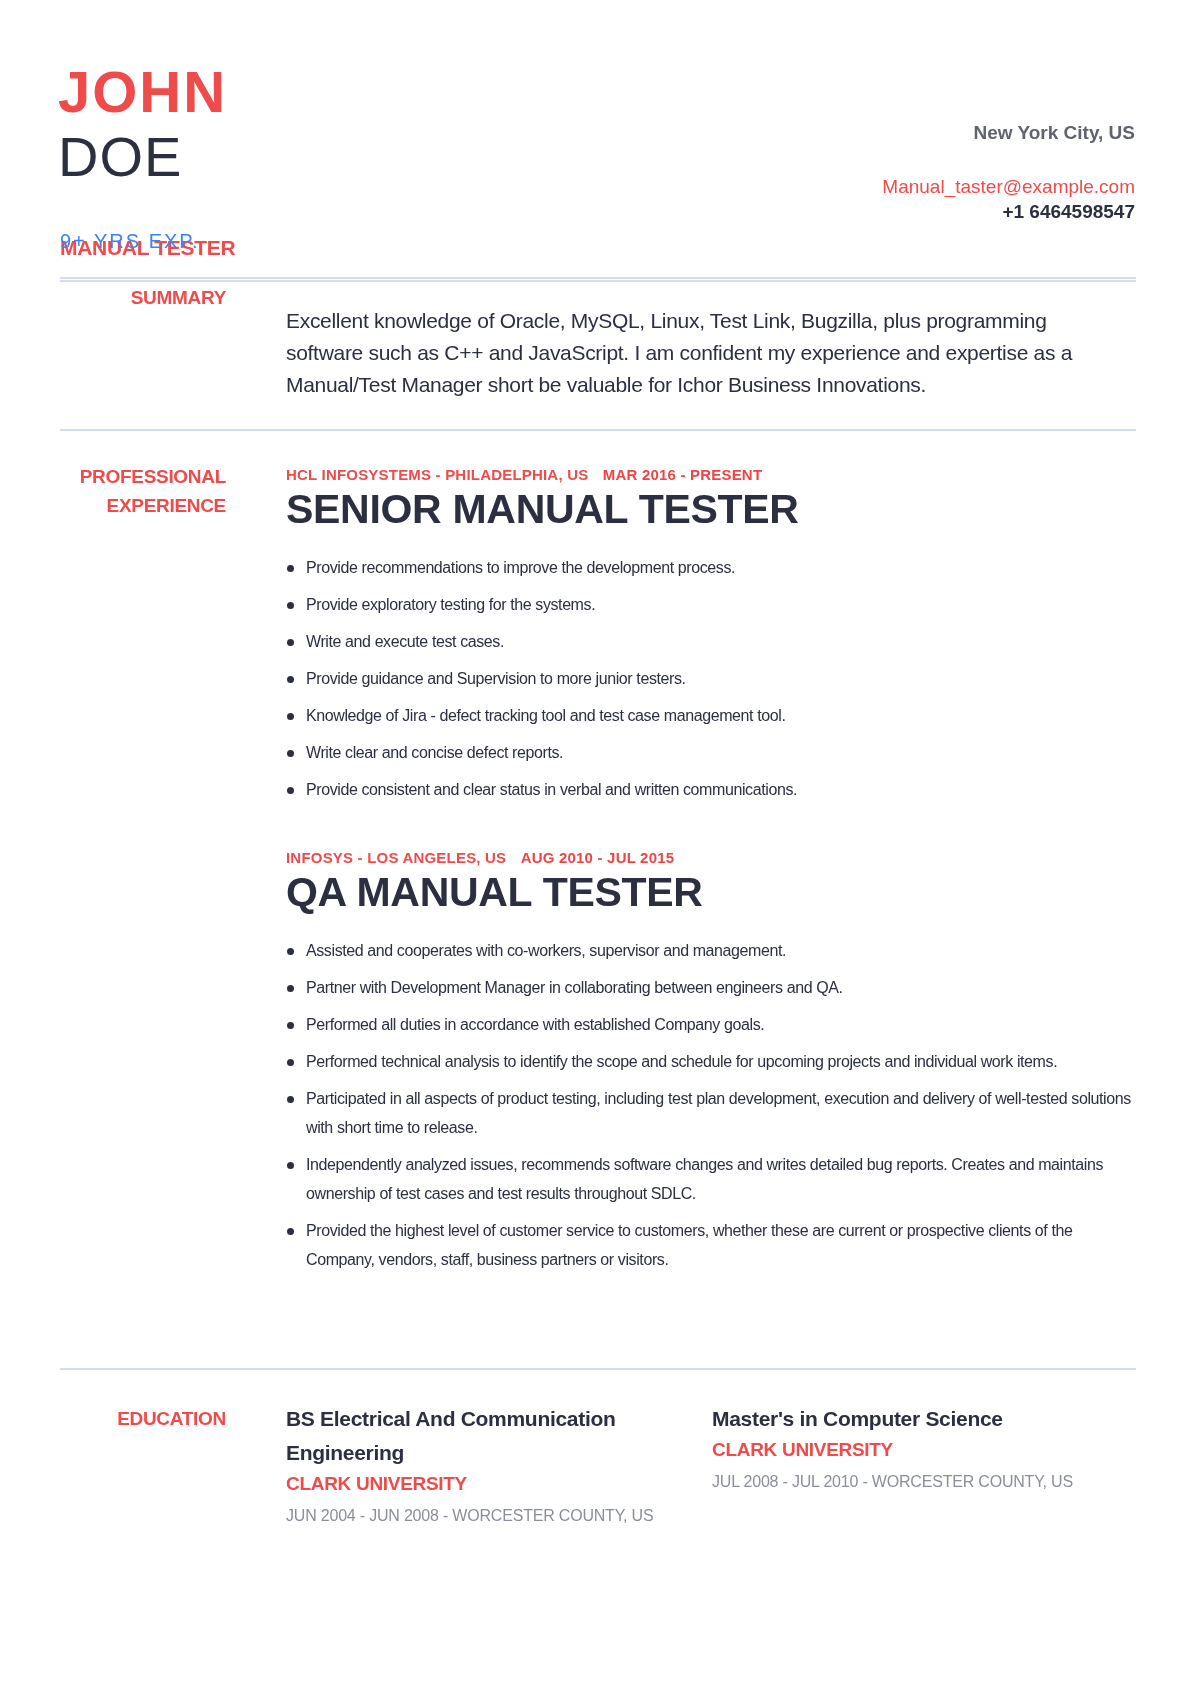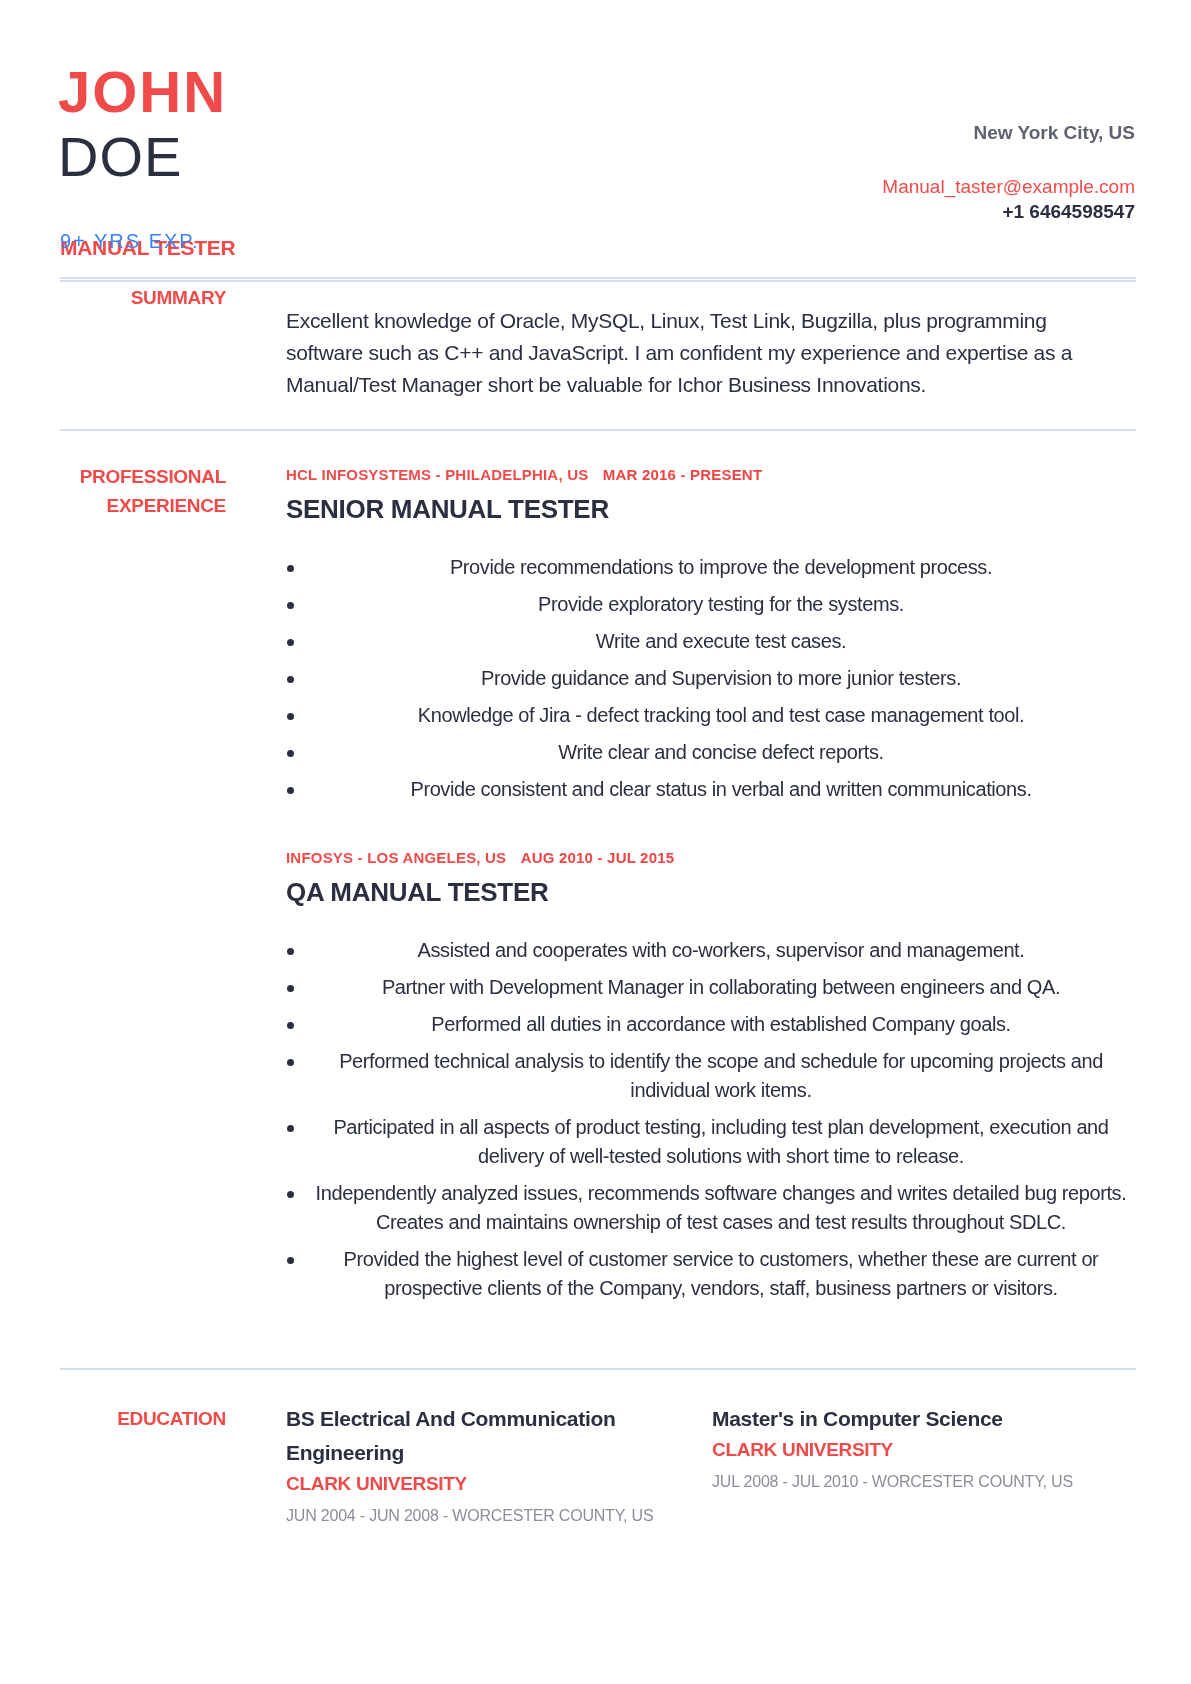--- a/index.html
+++ b/index.html
@@ -21,23 +21,23 @@
   .rule { position: absolute; left: 60px; width: 1076px; height: 2px; background: #d5dceb; }
 
   .section-label { position: absolute; right: 965px; text-align: right; font-size: 19px; font-weight: bold; color: #ef4b4b; line-height: 29px; letter-spacing: -0.3px; }
 
   .summary { position: absolute; left: 286px; top: 305px; width: 830px; font-size: 21px; line-height: 32px; color: #2b2f40; letter-spacing: -0.3px; }
 
   .job { position: absolute; left: 286px; width: 850px; }
   .job-meta { font-size: 15px; font-weight: bold; letter-spacing: 0.2px; line-height: 20px; }
   .job-meta .company { color: #ef4b4b; }
   .job-meta .dates { color: #ef4444; margin-left: 10px; }
-  .job-title-h { font-size: 26px; font-weight: bold; color: #2b2f40; line-height: 44px; margin-top: 2px; letter-spacing: -0.3px; }
+  .job-title-h { font-size: 41px; font-weight: bold; color: #2b2f40; line-height: 44px; margin-top: 2px; letter-spacing: -0.3px; }
   .bullets { list-style: none; margin-top: 22px; }
-  .bullets li { position: relative; padding-left: 20px; font-size: 20px; line-height: 29px; color: #2b2f40; margin-bottom: 8px; letter-spacing: -0.4px; text-align: center; }
+  .bullets li { position: relative; padding-left: 20px; font-size: 16px; line-height: 29px; color: #2b2f40; margin-bottom: 8px; letter-spacing: -0.4px; }
   .bullets li .dot { position: absolute; left: 1px; top: 12px; width: 7px; height: 7px; border-radius: 50%; background: #2b2f40; }
 
   .edu { position: absolute; top: 1402px; width: 380px; }
   .edu .degree { font-size: 21px; font-weight: bold; color: #2b2f40; line-height: 34px; letter-spacing: -0.3px; }
   .edu .school { font-size: 19px; font-weight: bold; color: #ef4b4b; line-height: 28px; letter-spacing: -0.3px; }
   .edu .meta { font-size: 16px; color: #8a8e98; line-height: 28px; margin-top: 4px; letter-spacing: -0.2px; }
 </style>
 </head>
 <body>
 

